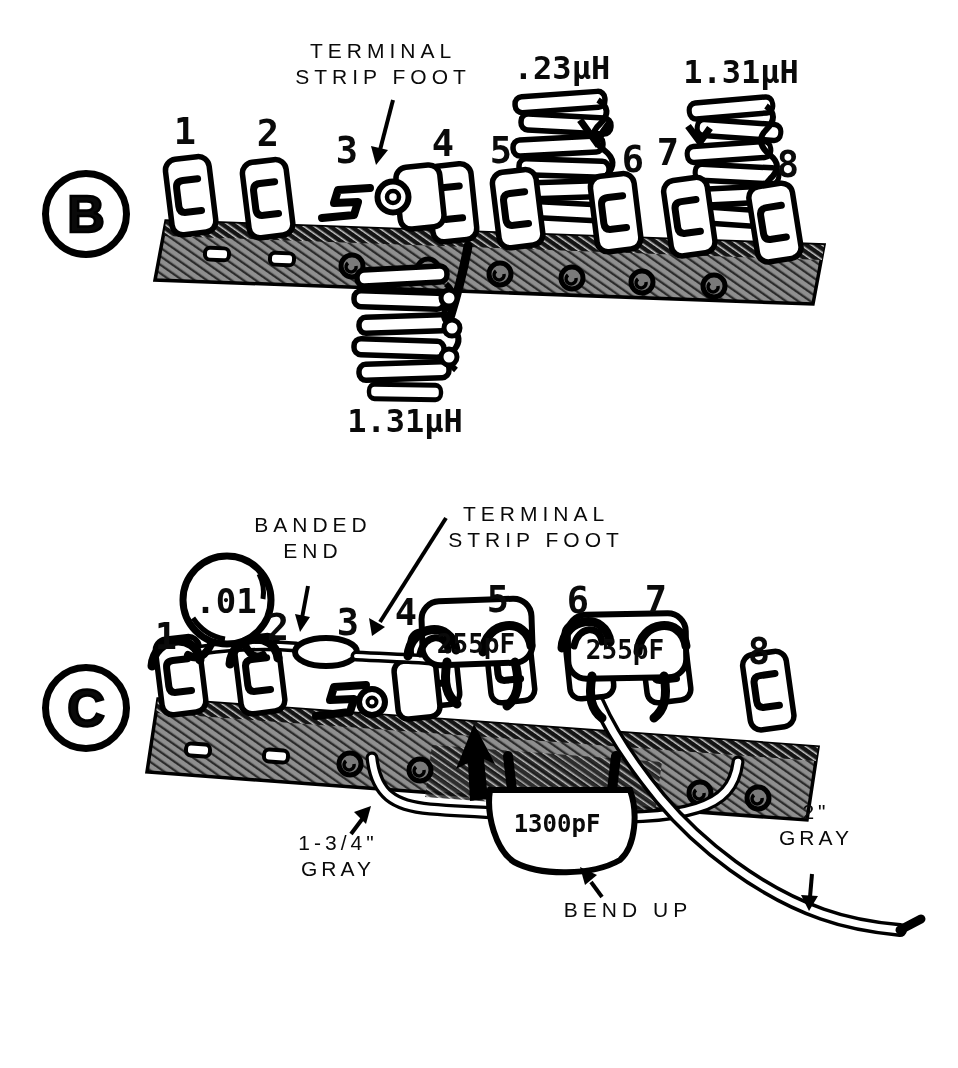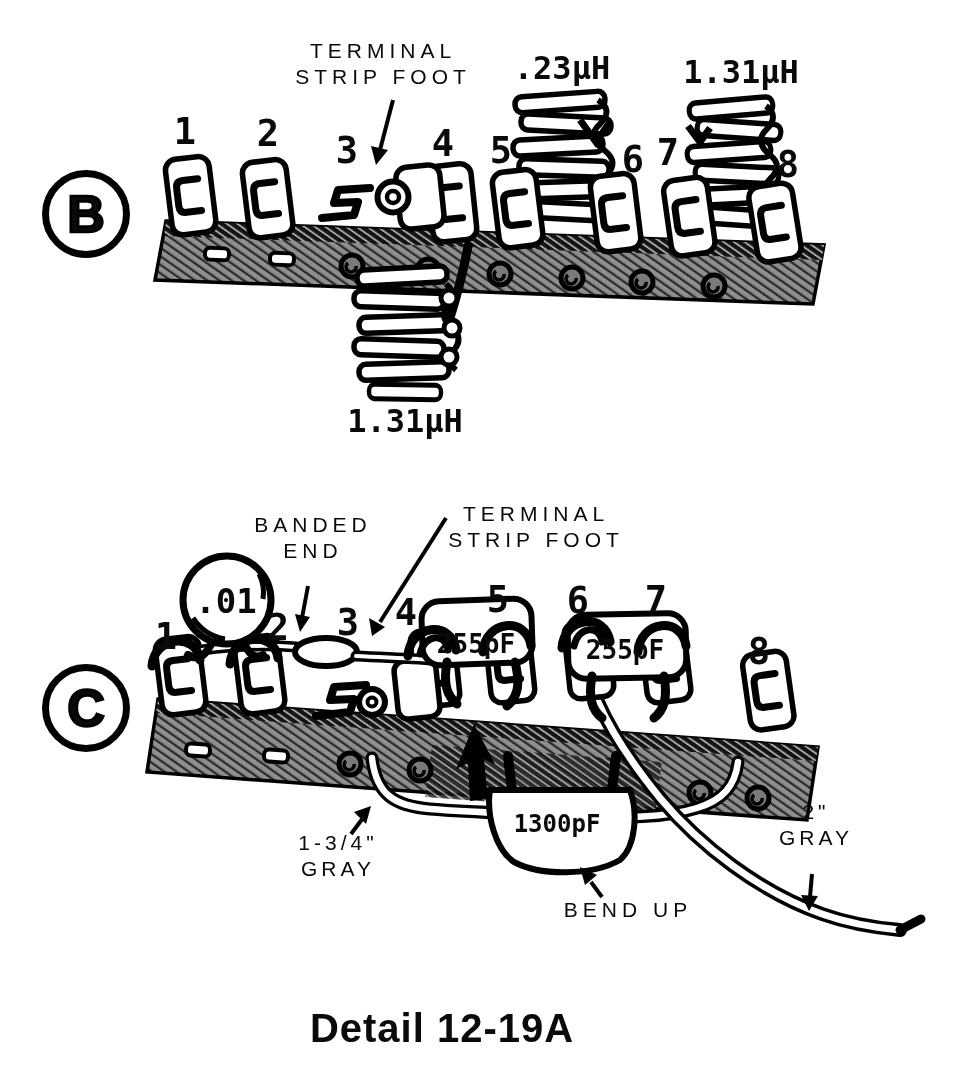--- a/index.html
+++ b/index.html
@@ -262,14 +262,13 @@
 
   <div class="num" style="left:166px;top:636px;">1</div>
   <div class="num" style="left:278px;top:627px;">2</div>
   <div class="num" style="left:348px;top:622px;">3</div>
   <div class="num" style="left:406px;top:612px;">4</div>
   <div class="num" style="left:498px;top:599px;">5</div>
   <div class="num" style="left:578px;top:600px;">6</div>
   <div class="num" style="left:656px;top:599px;">7</div>
   <div class="num" style="left:759px;top:651px;">8</div>
 
-  <div class="caption" style="left:442px;top:1006px;">Detail 12-19A</div>
 </div>
 
 </body></html>

